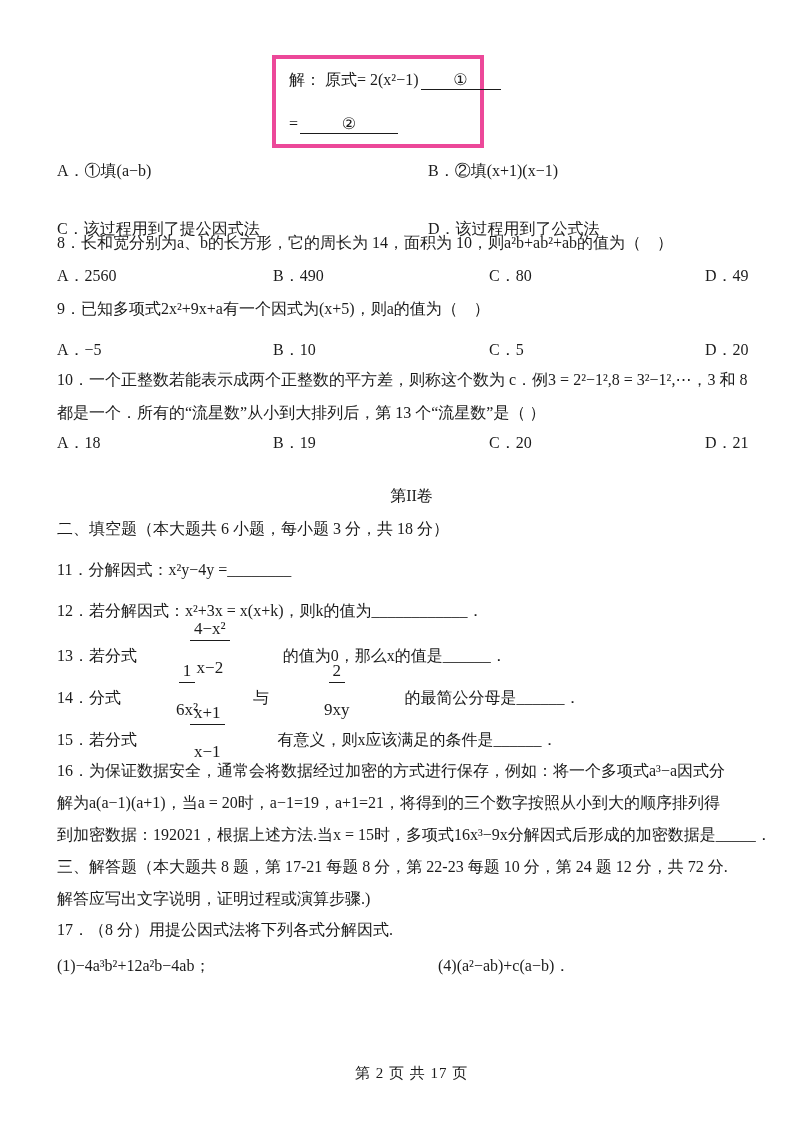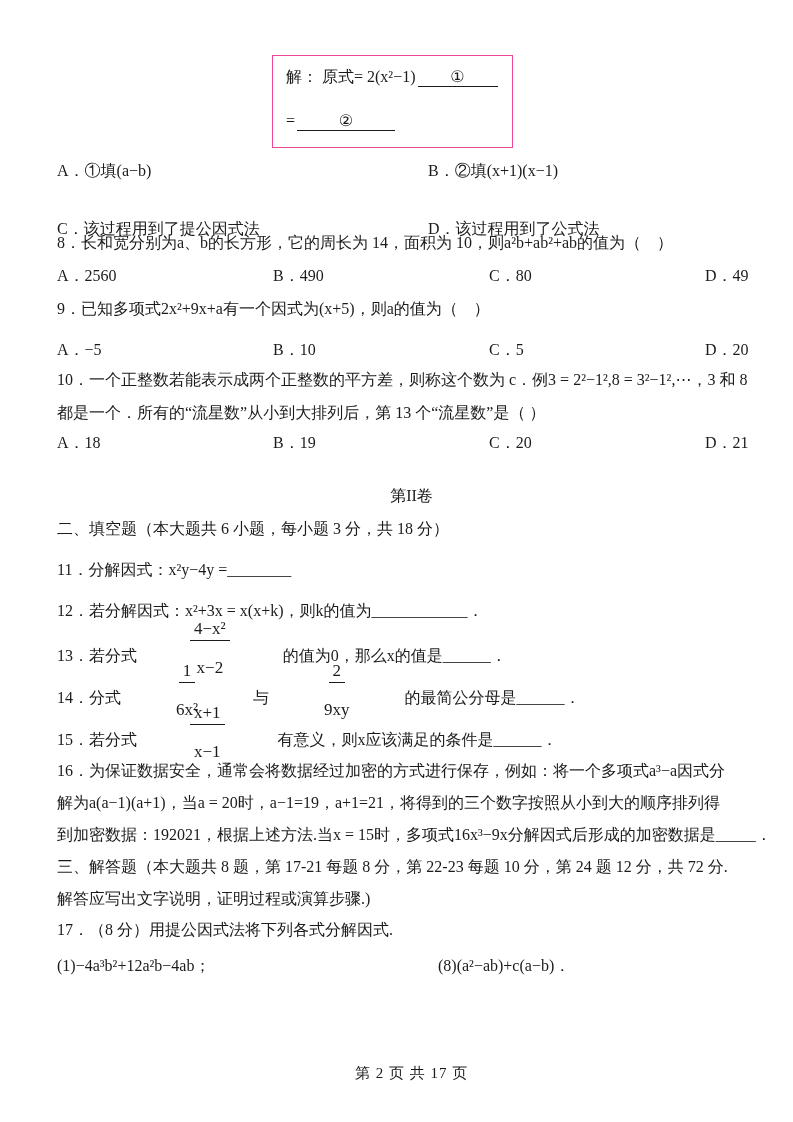--- a/index.html
+++ b/index.html
@@ -23,22 +23,22 @@
   }
   .center-line { left:0; width:793px; text-align:center;padding-left:30px; }
   .opts2 { display:grid; grid-template-columns:323px auto; }
   .opts4 { display:grid; grid-template-columns:168px 168px 168px auto; }
   .fline { display:flex; align-items:center; height:46px; }
   .fline > span { white-space:nowrap; }
 
   .solution-box {
     position:absolute;
     left:272px; top:55px;
-    width:241px; height:93px;
-    border:1px solid #ec4899;
+    width:212px; height:93px;
+    border:4px solid #ec4899;
     background:#fff;
   }
   .box-line { position:absolute; left:13px; white-space:nowrap; }
   .bl1 { top:11px; }
   .bl2 { top:55px; }
 
   .blank {
     display:inline-block;
     border-bottom:1px solid #1b1b1b;
     text-align:center;
@@ -140,18 +140,18 @@
   <div class="line" style="top:761px">16．为保证数据安全，通常会将数据经过加密的方式进行保存，例如：将一个多项式a³−a因式分</div>
   <div class="line" style="top:793px">解为a(a−1)(a+1)，当a = 20时，a−1=19，a+1=21，将得到的三个数字按照从小到大的顺序排列得</div>
   <div class="line" style="top:825px">到加密数据：192021，根据上述方法.当x = 15时，多项式16x³−9x分解因式后形成的加密数据是_____．</div>
 
   <div class="line" style="top:857px">三、解答题（本大题共 8 题，第 17-21 每题 8 分，第 22-23 每题 10 分，第 24 题 12 分，共 72 分.</div>
   <div class="line" style="top:889px">解答应写出文字说明，证明过程或演算步骤.)</div>
 
   <div class="line" style="top:920px">17．（8 分）用提公因式法将下列各式分解因式.</div>
   <div class="line opts2" style="top:956px;grid-template-columns:333px auto">
     <span>(1)−4a³b²+12a²b−4ab；</span>
-    <span>(8)(a²−ab)+c(a−b)．</span>
+    <span>(4)(a²−ab)+c(a−b)．</span>
   </div>
 
   <div class="line center-line footer" style="top:1064px">第 2 页 共 17 页</div>
 
 </div>
 
 </body></html>

